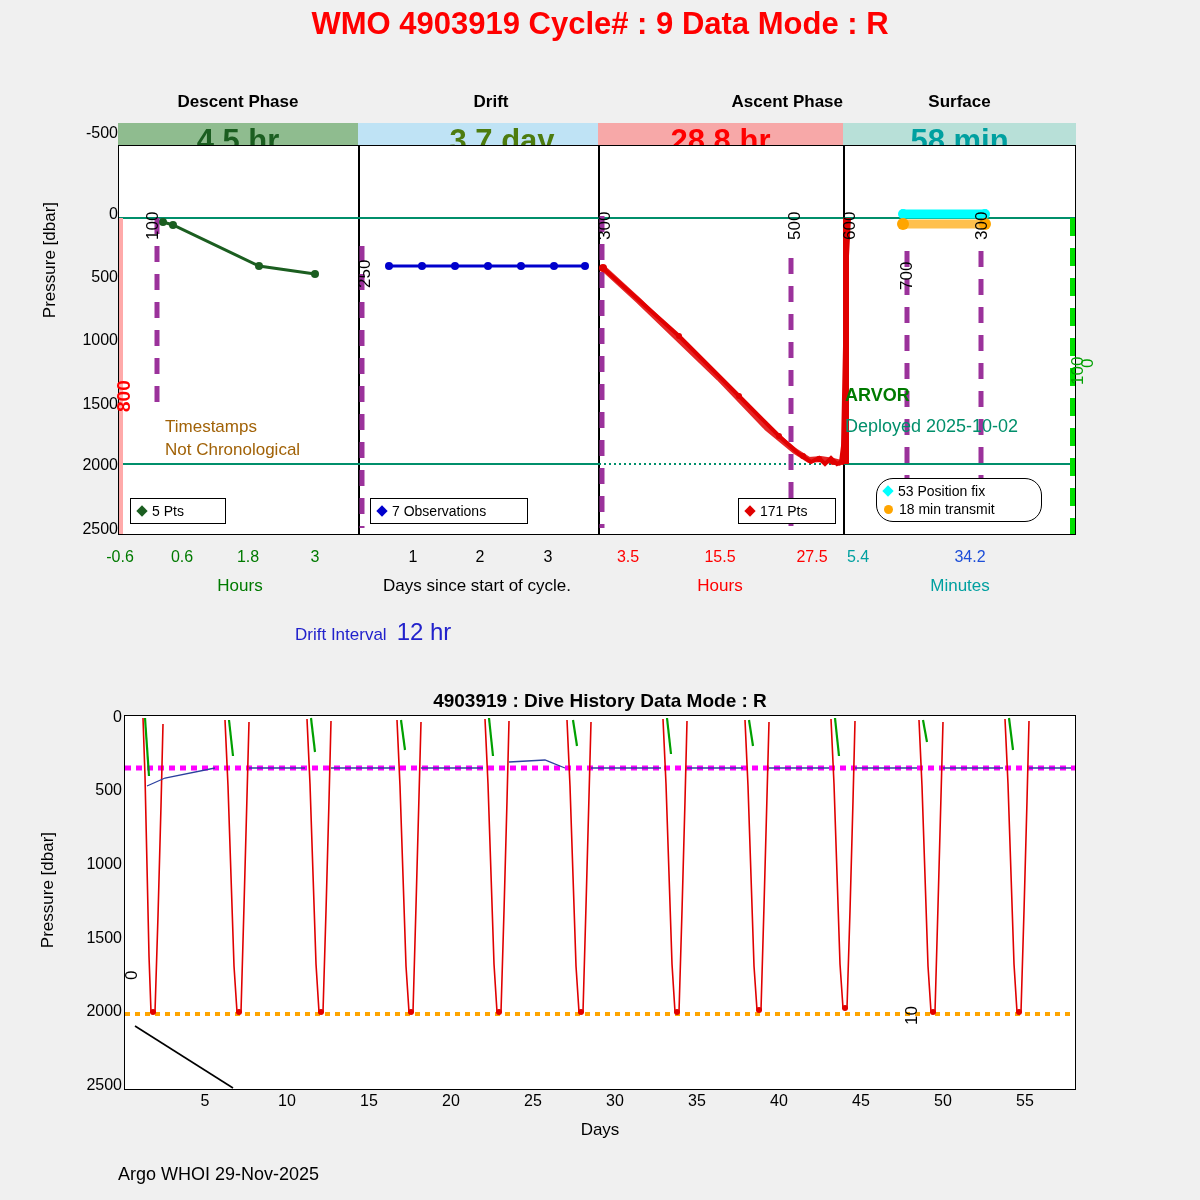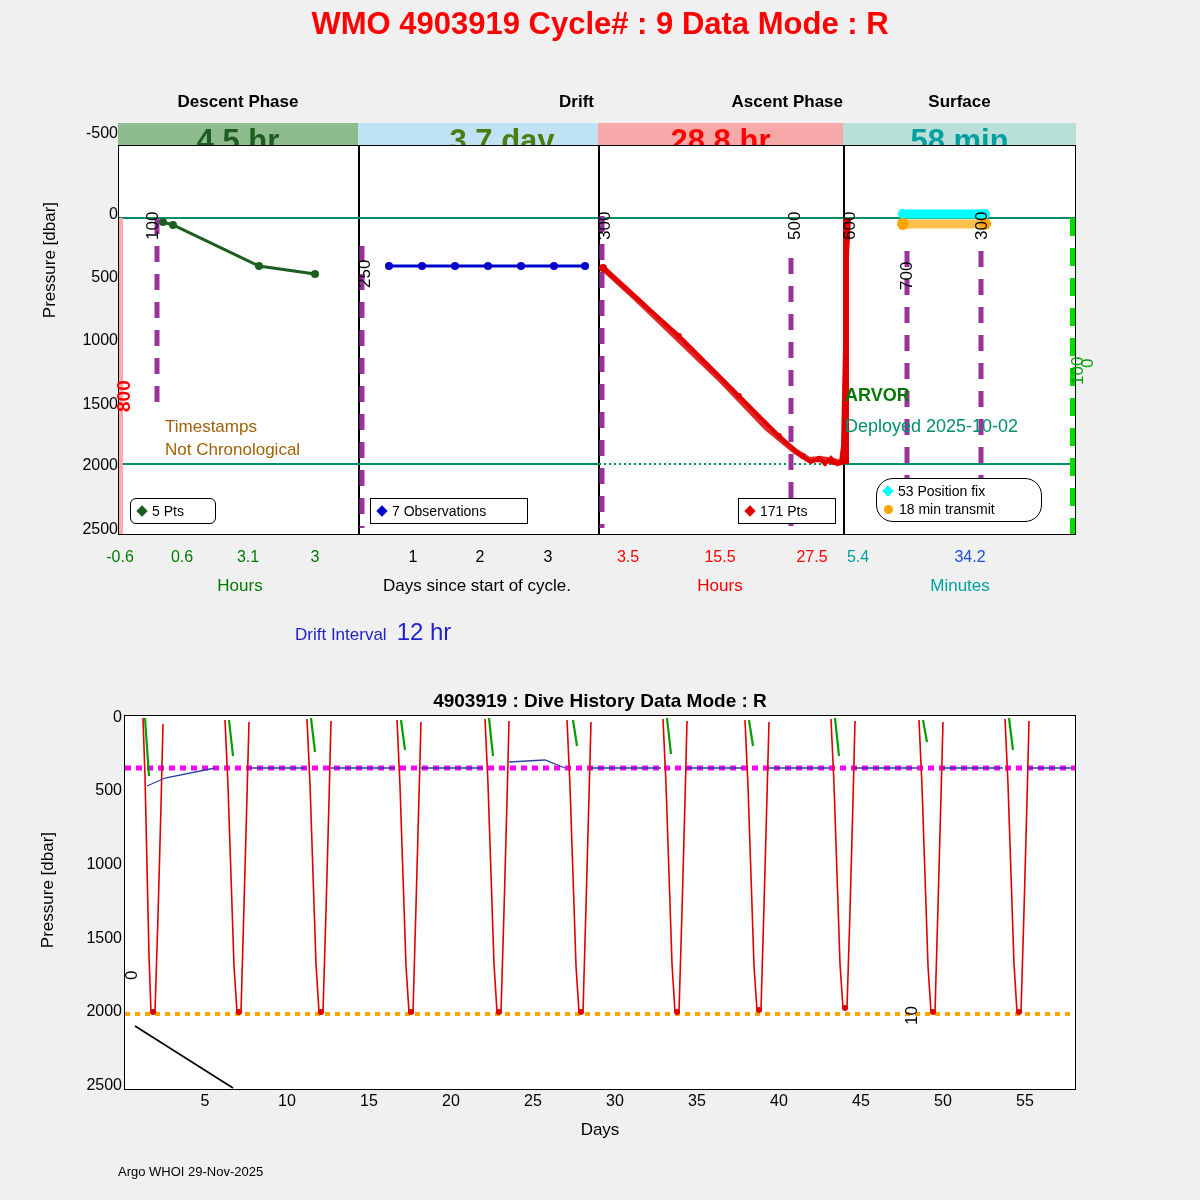--- a/index.html
+++ b/index.html
@@ -56,33 +56,33 @@
     background:#ffffff;border:1px solid #000;box-sizing:border-box;
   }
   #bottom-title{top:690px;left:0;width:1200px;text-align:center;font-size:19px;font-weight:bold;color:#000;}
   #ylabel-bottom{
     left:-72px;top:880px;width:240px;text-align:center;
     transform:rotate(-90deg);font-size:17px;color:#000;
   }
   .bytick{right:1078px;font-size:16px;color:#000;text-align:right;width:70px;}
   .bxtick{font-size:16px;text-align:center;width:50px;color:#000;}
   #xlabel-bottom{top:1120px;left:0;width:1200px;text-align:center;font-size:17px;color:#000;}
-  #footer{left:118px;top:1164px;font-size:13px;color:#000;}
+  #footer{left:118px;top:1164px;font-size:18px;color:#000;}
   svg{display:block;}
 </style>
 </head>
 <body>
 
 <div class="abs" id="main-title">WMO 4903919   Cycle# : 9   Data Mode : R</div>
 
 <div class="abs phase-label" style="left:118px;width:240px;">Descent Phase</div>
 <div class="abs phase-band" style="left:118px;width:240px;background:#8fbc8f;"></div>
 <div class="abs phase-time" style="left:118px;width:240px;color:#1b5e20;">4.5 hr</div>
 
-<div class="abs phase-label" style="left:354px;width:240px;text-align:right;">Drift</div>
+<div class="abs phase-label" style="left:371px;width:240px;">Drift</div>
 <div class="abs phase-band" style="left:358px;width:240px;background:#bfe3f5;"></div>
 <div class="abs phase-time" style="left:358px;width:288px;color:#4d7c0f;">3.7 day</div>
 
 <div class="abs phase-label" style="left:598px;width:245px;text-align:right;">Ascent Phase</div>
 <div class="abs phase-band" style="left:598px;width:245px;background:#f7a8a8;"></div>
 <div class="abs phase-time" style="left:598px;width:245px;color:#ff0000;">28.8 hr</div>
 
 <div class="abs phase-label" style="left:843px;width:233px;">Surface</div>
 <div class="abs phase-band" style="left:843px;width:233px;background:#b8e0d8;"></div>
 <div class="abs phase-time" style="left:843px;width:233px;color:#00a0a0;">58 min</div>
@@ -177,21 +177,21 @@
 <div class="abs rot-green" style="left:1068px;top:385px;">100</div>
 <div class="abs rot-green" style="left:1078px;top:368px;">0</div>
 
 <div class="abs" id="not-chrono">
   <div>Timestamps</div>
   <div>Not Chronological</div>
 </div>
 <div class="abs" id="float-type">ARVOR</div>
 <div class="abs" id="deployed">Deployed 2025-10-02</div>
 
-<div class="abs legend-box" style="left:130px;top:498px;width:86px;border-radius:6px;">
+<div class="abs legend-box" style="left:130px;top:498px;width:96px;">
   <div class="legend-row">
     <span class="diamond" style="background:#1b5e20;"></span>
     <span>5 Pts</span>
   </div>
 </div>
 <div class="abs legend-box" style="left:370px;top:498px;width:158px;">
   <div class="legend-row">
     <span class="diamond" style="background:#0000cc;"></span>
     <span>7 Observations</span>
   </div>
@@ -208,21 +208,21 @@
     <span>53 Position fix</span>
   </div>
   <div class="legend-row">
     <span class="dot" style="background:#ffa500;"></span>
     <span>18 min transmit</span>
   </div>
 </div>
 
 <div class="abs xtick" style="left:90px;top:548px;color:#007a00;">-0.6</div>
 <div class="abs xtick" style="left:152px;top:548px;color:#007a00;">0.6</div>
-<div class="abs xtick" style="left:218px;top:548px;color:#007a00;">3.1</div>
+<div class="abs xtick" style="left:218px;top:548px;color:#007a00;">1.8</div>
 <div class="abs xtick" style="left:285px;top:548px;color:#007a00;">3</div>
 
 <div class="abs xtick" style="left:383px;top:548px;color:#000;">1</div>
 <div class="abs xtick" style="left:450px;top:548px;color:#000;">2</div>
 <div class="abs xtick" style="left:518px;top:548px;color:#000;">3</div>
 
 <div class="abs xtick" style="left:598px;top:548px;color:#ff0000;">3.5</div>
 <div class="abs xtick" style="left:690px;top:548px;color:#ff0000;">15.5</div>
 <div class="abs xtick" style="left:782px;top:548px;color:#ff0000;">27.5</div>
 

